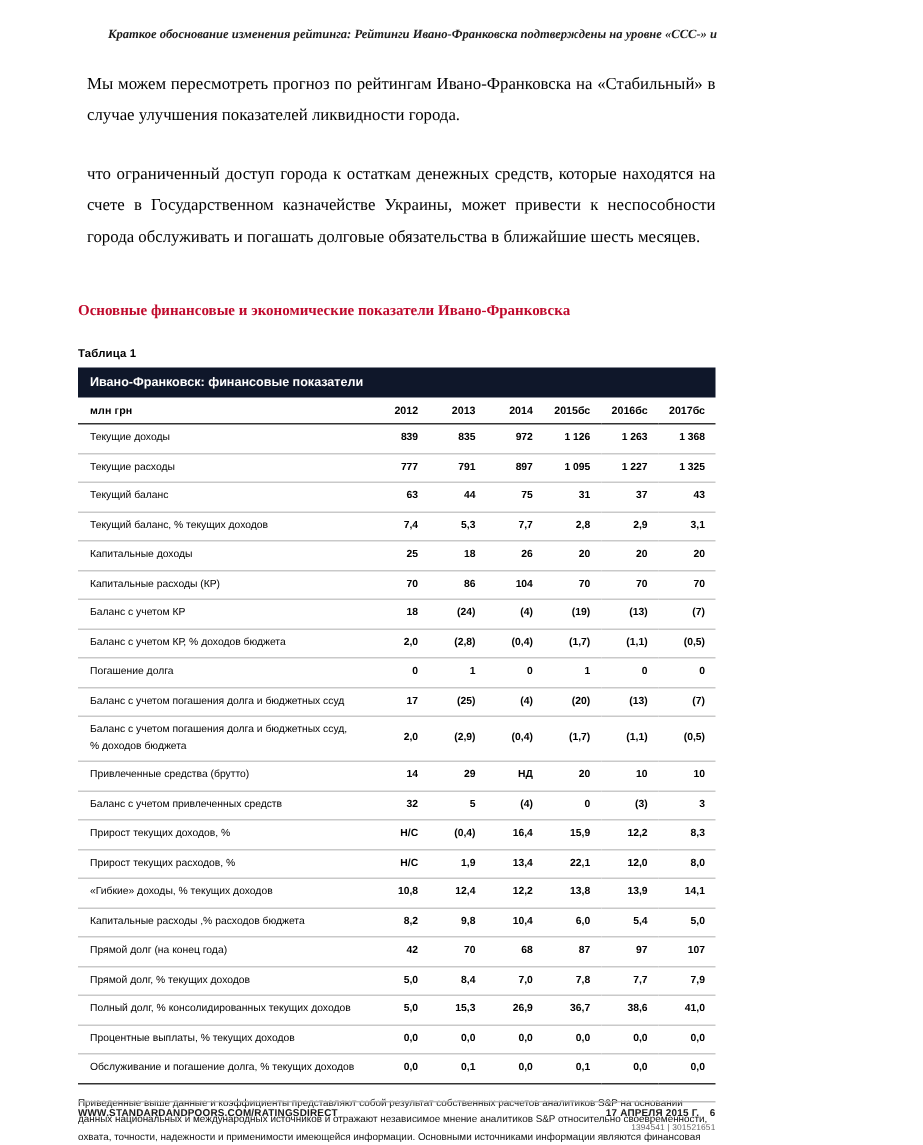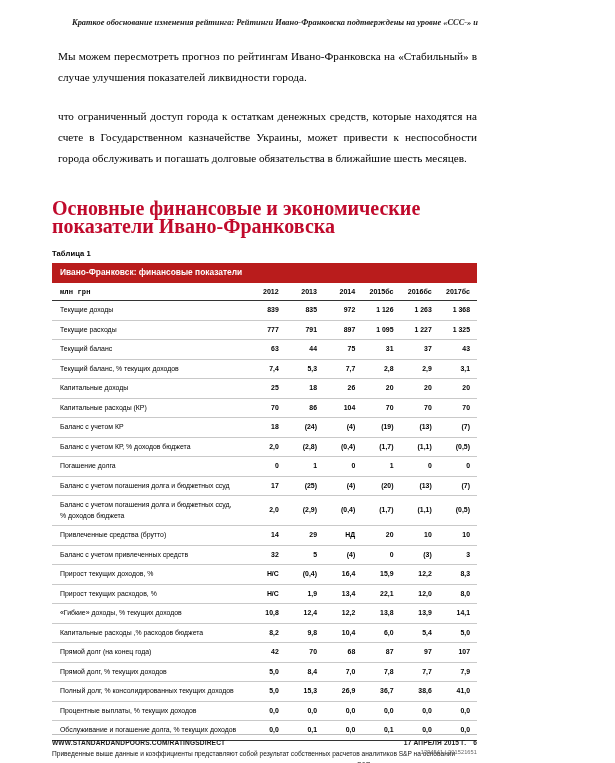--- a/index.html
+++ b/index.html
@@ -49,21 +49,21 @@
     margin: 0 0 18px 0;
   }
   .para:last-child { margin-bottom: 0; }
 
   
   .section-heading {
     margin: 30px 0 0 0;
     padding: 0 36px 0 52px;
     font-family: "Liberation Serif", serif;
     font-weight: bold;
-    font-size: 20px;
+    font-size: 10px;
     line-height: 18px;
     color: #C00A2C;
   }
 
   
   .table-wrap {
     margin: 14px 0 0 0;
     padding: 0 36px 0 52px;
   }
   .table-caption {
@@ -98,21 +98,20 @@
     font-size: 7.1px;
     font-weight: bold;
     padding: 5px 0 4px 0;
     border-bottom: 1.1px solid #333333;
     white-space: nowrap;
   }
   table.fin thead th.unit {
     text-align: left;
     padding-left: 8px;
     letter-spacing: 0.1px;
-    font-family: Liberation Mono, monospace;
   }
   table.fin thead th.yr {
     text-align: right;
     padding-right: 7px;
   }
   table.fin tbody td {
     border-bottom: 0.9px solid #c9c9c9;
     padding: 4px 0 4px 0;
     line-height: 10.5px;
   }
@@ -188,21 +187,21 @@
 
   <div class="body-block">
     <p class="para">Мы можем пересмотреть прогноз по рейтингам Ивано-Франковска на «Стабильный» в случае улучшения показателей ликвидности города.</p>
     <p class="para">что ограниченный доступ города к остаткам денежных средств, которые находятся на счете в Государственном казначействе Украины, может привести к неспособности города обслуживать и погашать долговые обязательства в ближайшие шесть месяцев.</p>
   </div>
 
   <h2 class="section-heading" style="color: rgb(192, 10, 44);">Основные финансовые и экономические показатели Ивано-Франковска</h2>
 
   <div class="table-wrap">
     <div class="table-caption">Таблица 1</div>
-    <div class="table-title-band" style="background: #b91c1c;">Ивано-Франковск: финансовые показатели</div>
+    <div class="table-title-band" style="background: #0f172a;">Ивано-Франковск: финансовые показатели</div>
 
     <table class="fin">
       <colgroup>
         <col class="c-label">
           <col class="c-val">
           <col class="c-val">
           <col class="c-val">
           <col class="c-val">
           <col class="c-val">
           <col class="c-val">

